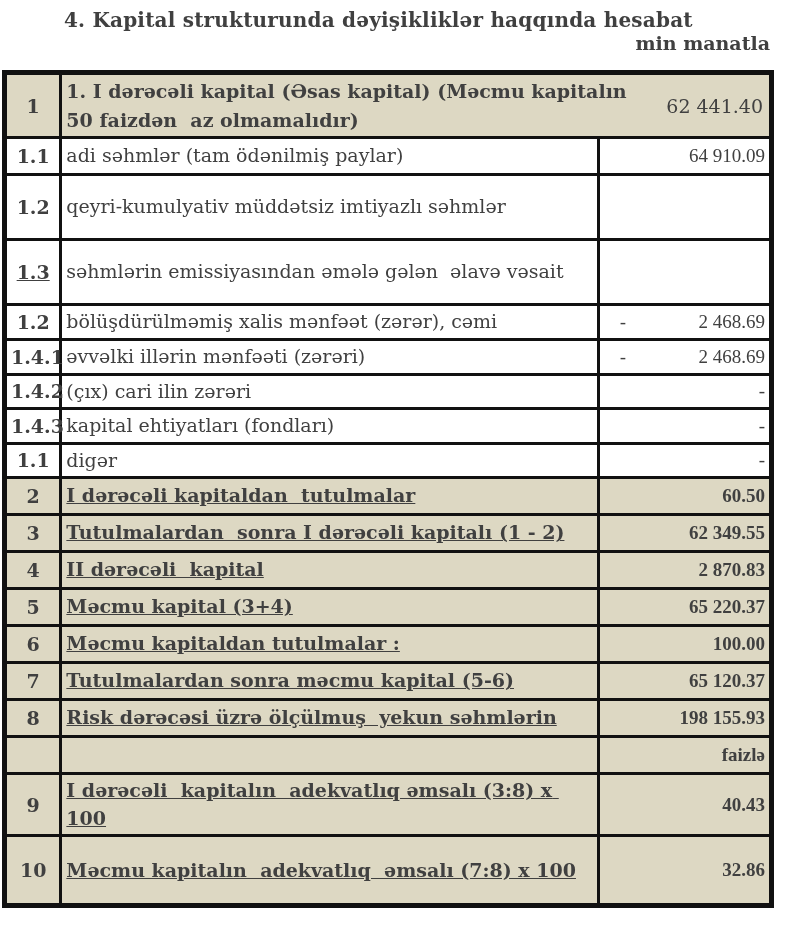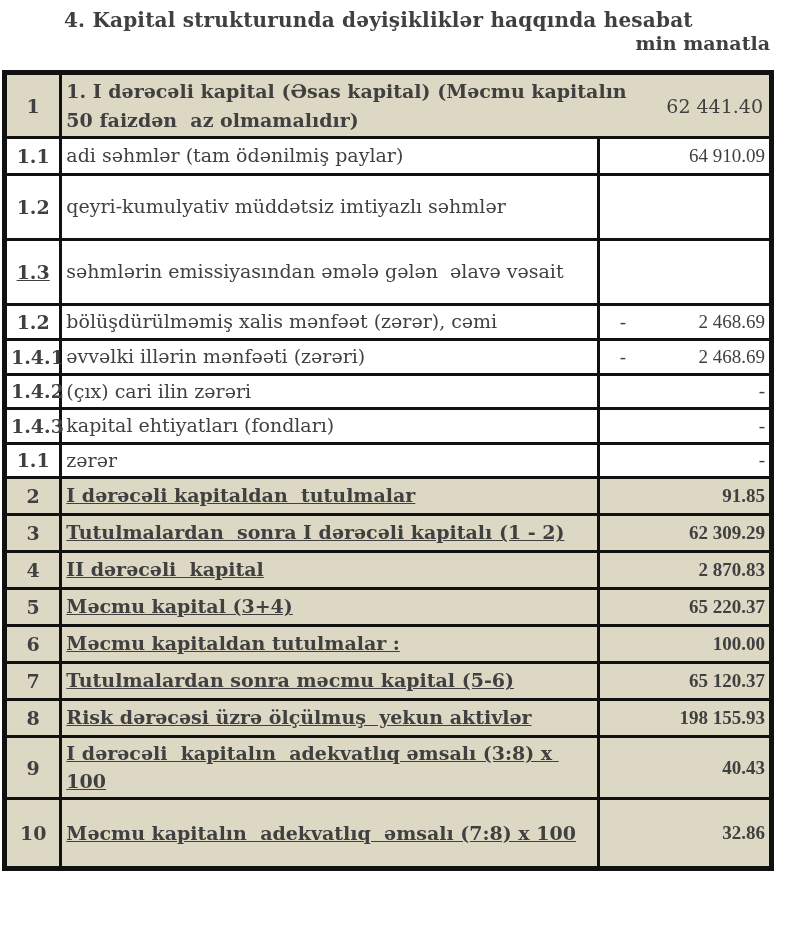--- a/index.html
+++ b/index.html
@@ -151,45 +151,45 @@
           <td class="label">kapital ehtiyatları (fondları)</td>
           <td class="val">
             <div class="vwrap">
               <span class="dash"></span>
               <span class="val-num">-</span>
             </div>
           </td>
         </tr>
         <tr>
           <td class="no" style="height: 24px;">1.1</td>
-          <td class="label">zərər</td>
+          <td class="label">digər</td>
           <td class="val">
             <div class="vwrap">
               <span class="dash"></span>
               <span class="val-num">-</span>
             </div>
           </td>
         </tr>
         <tr class="shaded bold vbold">
           <td class="no" style="height: 30px;">2</td>
           <td class="label">I dərəcəli kapitaldan  tutulmalar</td>
           <td class="val">
             <div class="vwrap">
               <span class="dash"></span>
-              <span class="val-num">91.85</span>
+              <span class="val-num">60.50</span>
             </div>
           </td>
         </tr>
         <tr class="shaded bold vbold">
           <td class="no" style="height: 30px;">3</td>
           <td class="label">Tutulmalardan  sonra I dərəcəli kapitalı (1 - 2)</td>
           <td class="val">
             <div class="vwrap">
               <span class="dash"></span>
-              <span class="val-num">62 309.29</span>
+              <span class="val-num">62 349.55</span>
             </div>
           </td>
         </tr>
         <tr class="shaded bold vbold">
           <td class="no" style="height: 30px;">4</td>
           <td class="label">II dərəcəli  kapital</td>
           <td class="val">
             <div class="vwrap">
               <span class="dash"></span>
               <span class="val-num">2 870.83</span>
@@ -221,25 +221,35 @@
           <td class="label">Tutulmalardan sonra məcmu kapital (5-6)</td>
           <td class="val">
             <div class="vwrap">
               <span class="dash"></span>
               <span class="val-num">65 120.37</span>
             </div>
           </td>
         </tr>
         <tr class="shaded bold vbold">
           <td class="no" style="height: 30px;">8</td>
-          <td class="label">Risk dərəcəsi üzrə ölçülmuş  yekun aktivlər</td>
+          <td class="label">Risk dərəcəsi üzrə ölçülmuş  yekun səhmlərin</td>
           <td class="val">
             <div class="vwrap">
               <span class="dash"></span>
               <span class="val-num">198 155.93</span>
+            </div>
+          </td>
+        </tr>
+        <tr class="shaded bold vbold">
+          <td class="no" style="height: 30px;"></td>
+          <td class="label"></td>
+          <td class="val">
+            <div class="vwrap">
+              <span class="dash"></span>
+              <span class="val-num">faizlə</span>
             </div>
           </td>
         </tr>
         <tr class="shaded bold vbold">
           <td class="no" style="height: 42px;">9</td>
           <td class="label">I dərəcəli  kapitalın  adekvatlıq əmsalı (3:8) x 100</td>
           <td class="val">
             <div class="vwrap">
               <span class="dash"></span>
               <span class="val-num">40.43</span>

